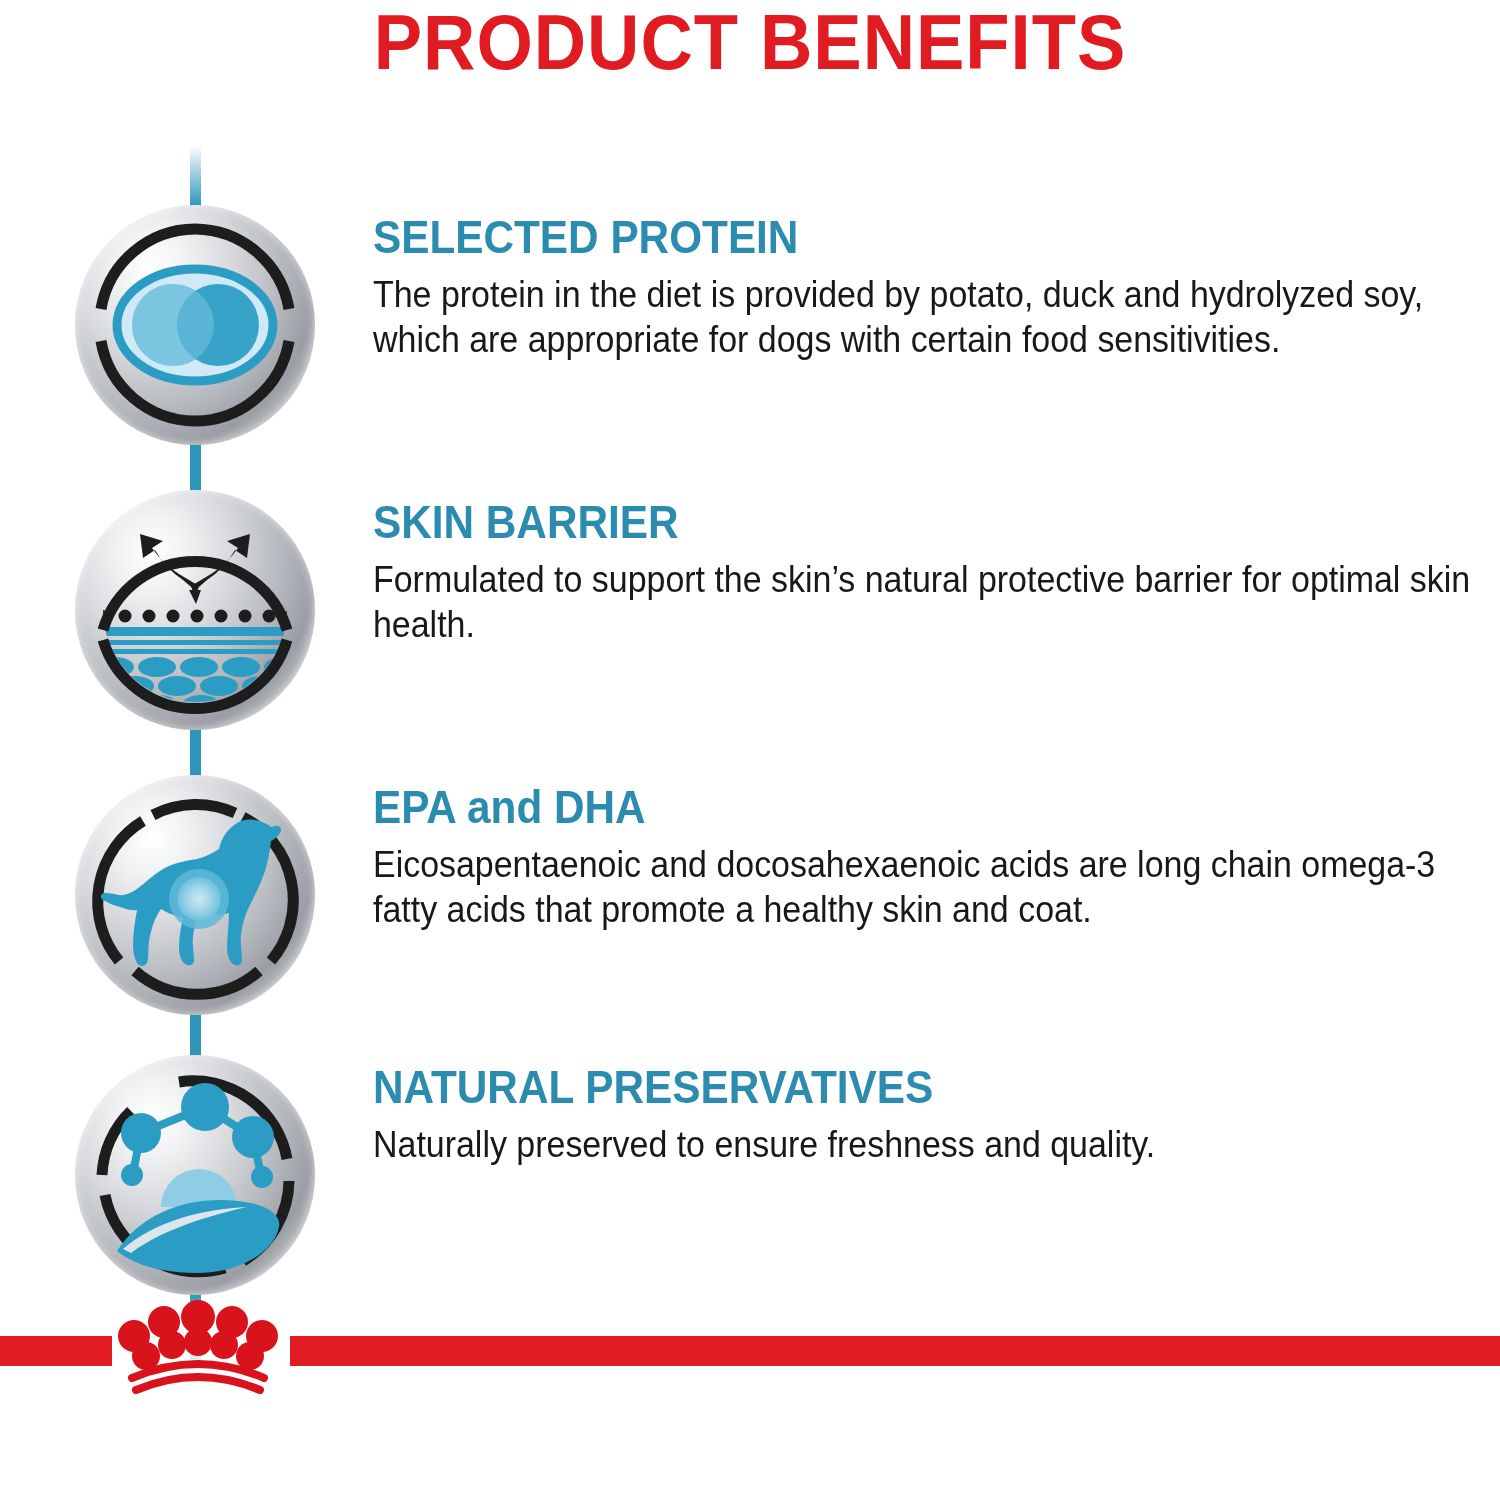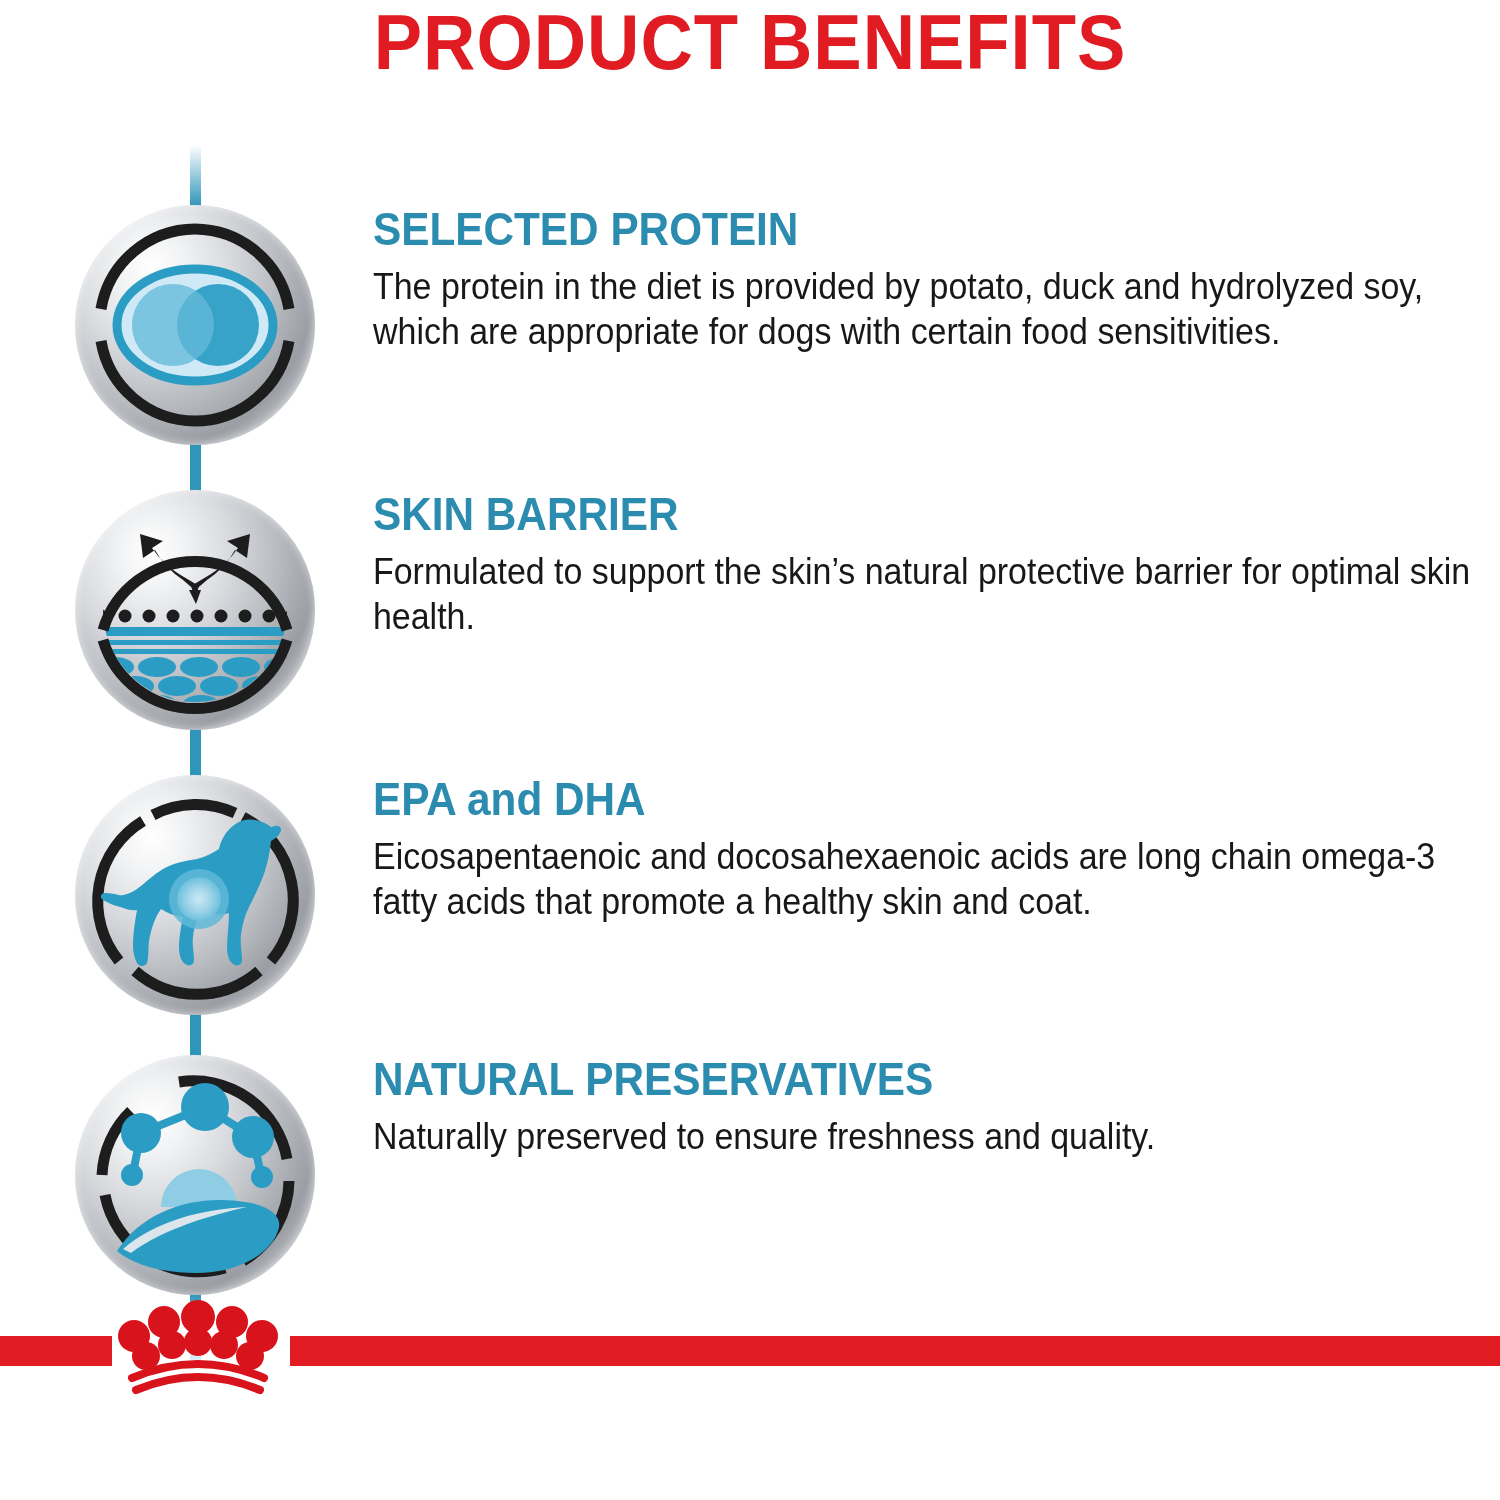--- a/index.html
+++ b/index.html
@@ -48,21 +48,21 @@
     position:absolute;left:75px;top:0;
     width:240px;height:240px;border-radius:50%;
     background:
       radial-gradient(ellipse at 32% 26%, #ffffff 0%, #f2f3f4 14%, #d8dade 34%, #b9bcc1 54%, #9a9da3 72%, #cfd2d6 88%, #e9ebed 100%);
     box-shadow:inset 0 0 10px rgba(255,255,255,.65);
     overflow:hidden;
   }
   .badge svg{position:absolute;left:0;top:0;width:240px;height:240px;}
 
   
-  .txt{position:absolute;left:373px;top:0;width:1118px;}
+  .txt{position:absolute;left:373px;top:8px;width:1118px;}
   .head{
     color:#2b8cb0;
     font-weight:bold;
     font-size:47px;
     line-height:1.0;
     letter-spacing:0px;
     transform:scaleX(0.9);
     transform-origin:left top;
     white-space:nowrap;
     margin:0 0 12px 0;

